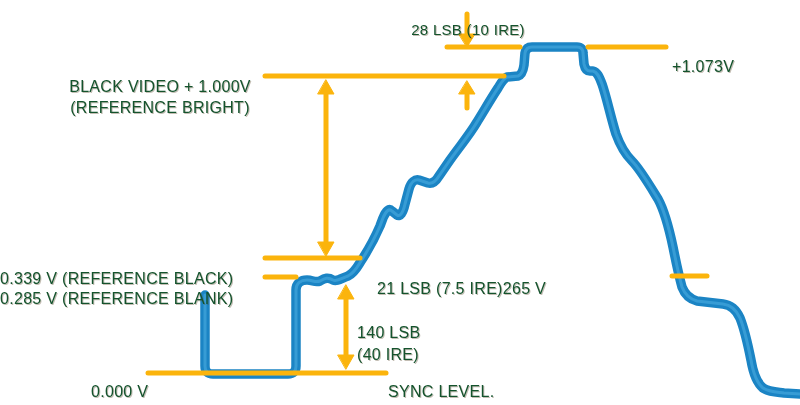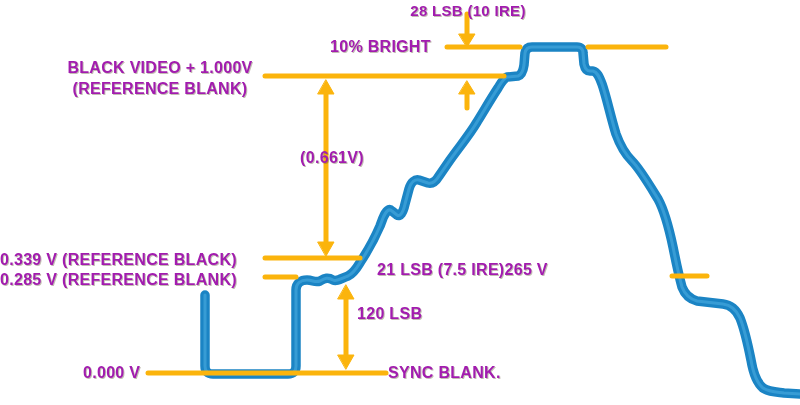--- a/index.html
+++ b/index.html
@@ -3,23 +3,24 @@
 <meta charset="utf-8">
 <style>
   html,body{margin:0;padding:0;background:#ffffff;}
   #stage{
     position:relative;width:800px;height:405px;background:#ffffff;
     font-family:"Liberation Sans",sans-serif;overflow:hidden;
   }
   #wave-svg{position:absolute;left:0;top:0;}
   .lbl{
     position:absolute;
-    font-weight:700;font-size:16px;line-height:21px;
-    color:#a21caf;letter-spacing:.3px;white-space:nowrap;
+    font-weight:400;font-size:16px;line-height:21px;
+    color:#14532d;letter-spacing:.3px;white-space:nowrap;
     text-shadow:1px 1px 0 rgba(96,82,55,.38);
+    margin-top:19px;
   }
   .center{text-align:center;}
   .sm{font-size:15px;}
 </style>
 </head>
 <body>
 
 <div id="stage">
 
   <svg id="wave-svg" width="800" height="405" viewBox="0 0 800 405">
@@ -145,39 +146,39 @@
       </g>
 
       <line x1="148" y1="373" x2="386" y2="373"></line>
 
       <line x1="672" y1="276" x2="707" y2="276"></line>
     </g>
   </svg>
 
   <div class="lbl sm center" style="left:390px;top:0px;width:156px;">28 LSB (10 IRE)</div>
 
-  <div class="lbl" style="left:330px;top:36px;">10% BRIGHT</div>
 
+  <div class="lbl" style="left:672px;top:37px;">+1.073V</div>
 
   <div class="lbl center" style="left:55px;top:57px;width:210px;">
     <div>BLACK VIDEO + 1.000V</div>
-    <div>(REFERENCE BLANK)</div>
+    <div>(REFERENCE BRIGHT)</div>
   </div>
 
   <div class="lbl center" style="left:237px;top:147px;width:190px;">
-    <div>(0.661V)</div>
   </div>
 
   <div class="lbl" style="left:0px;top:249px;">0.339 V (REFERENCE BLACK)</div>
 
   <div class="lbl" style="left:0px;top:269px;">0.285 V (REFERENCE BLANK)</div>
 
   <div class="lbl" style="left:377px;top:259px;">21 LSB (7.5 IRE)265 V</div>
 
   <div class="lbl" style="left:357px;top:303px;line-height:22px;">
-    <div>120 LSB</div>
+    <div>140 LSB</div>
+    <div>(40 IRE)</div>
   </div>
 
-  <div class="lbl" style="left:83px;top:362px;">0.000 V</div>
+  <div class="lbl" style="left:91px;top:362px;">0.000 V</div>
 
-  <div class="lbl" style="left:388px;top:362px;">SYNC BLANK.</div>
+  <div class="lbl" style="left:388px;top:362px;">SYNC LEVEL.</div>
 
 </div>
 
 </body></html>

